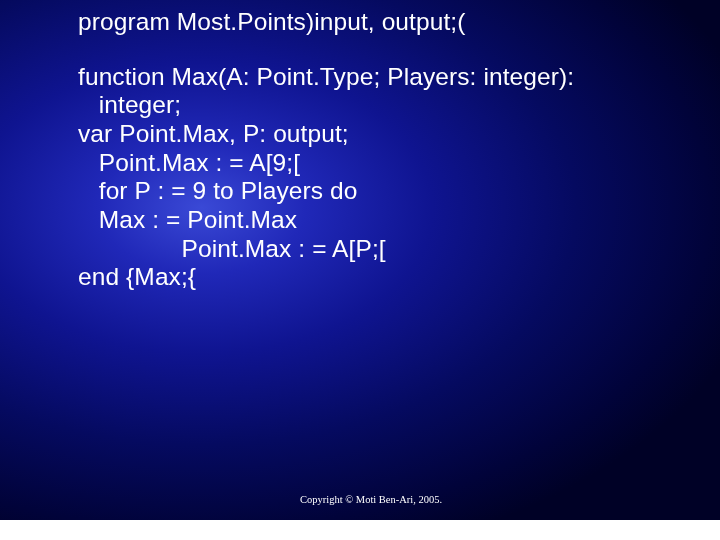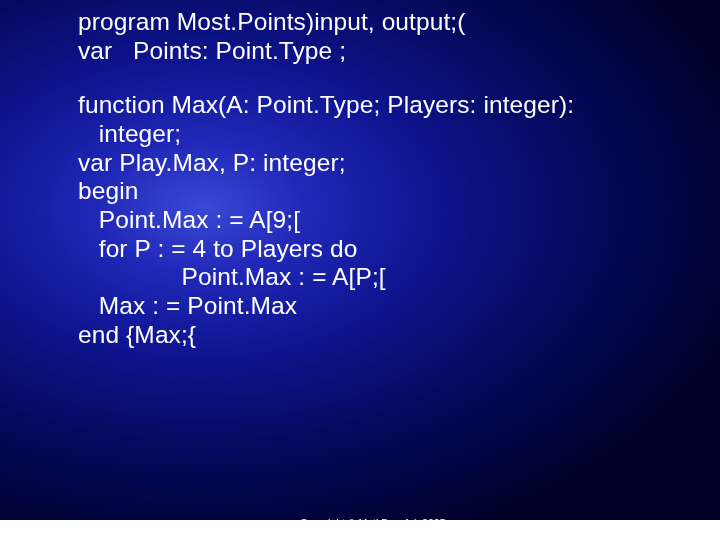--- a/index.html
+++ b/index.html
@@ -31,37 +31,36 @@
     right: 30px;
     font-size: 24.5px;
     line-height: 1.17;
     letter-spacing: 0.1px;
   }
   .line { white-space: pre; }
   .gap { height: 26px; }
   .copyright {
     position: absolute;
     left: 300px;
-    top: 517px;
+    top: 494px;
     font-size: 10.5px;
     color: #ffffff;
+    font-family: Liberation Serif, serif;
   }
 </style>
 </head>
 <body>
 
 <div class="slide">
   <div class="content">
     <div class="line">program Most.Points)input, output;(</div>
-    <div class="line">var   Points: Point.Type ;</div>
     <div class="gap"></div>
     <div class="line">function Max(A: Point.Type; Players: integer):</div>
     <div class="line">   integer;</div>
-    <div class="line">var Play.Max, P: integer;</div>
-    <div class="line">begin</div>
+    <div class="line">var Point.Max, P: output;</div>
     <div class="line">   Point.Max : = A[9;[</div>
-    <div class="line">   for P : = 4 to Players do</div>
+    <div class="line">   for P : = 9 to Players do</div>
+    <div class="line">   Max : = Point.Max</div>
     <div class="line">               Point.Max : = A[P;[</div>
-    <div class="line">   Max : = Point.Max</div>
     <div class="line">end {Max;{</div>
   </div>
   <div class="copyright">Copyright © Moti Ben-Ari, 2005.</div>
 </div>
 
 </body></html>

